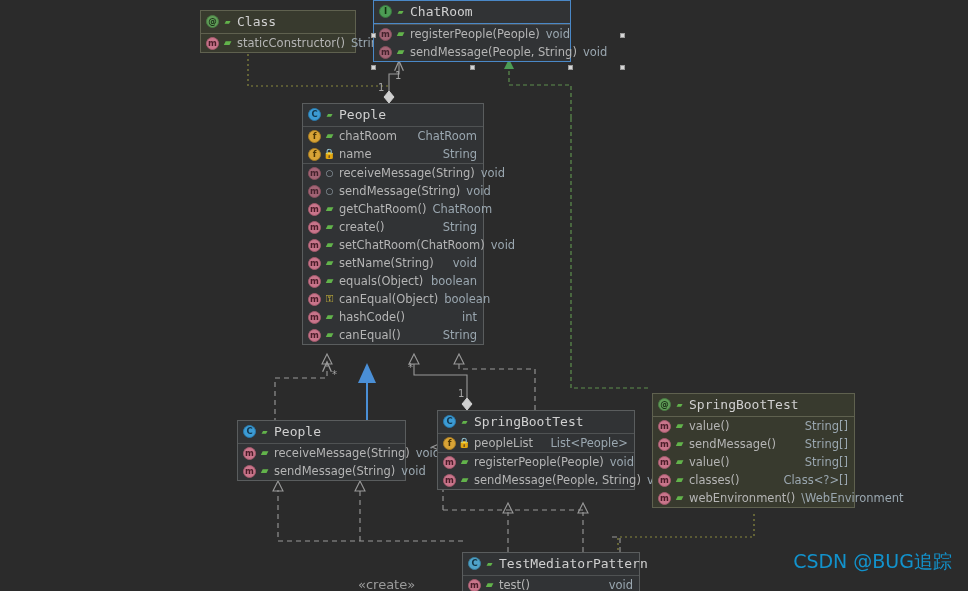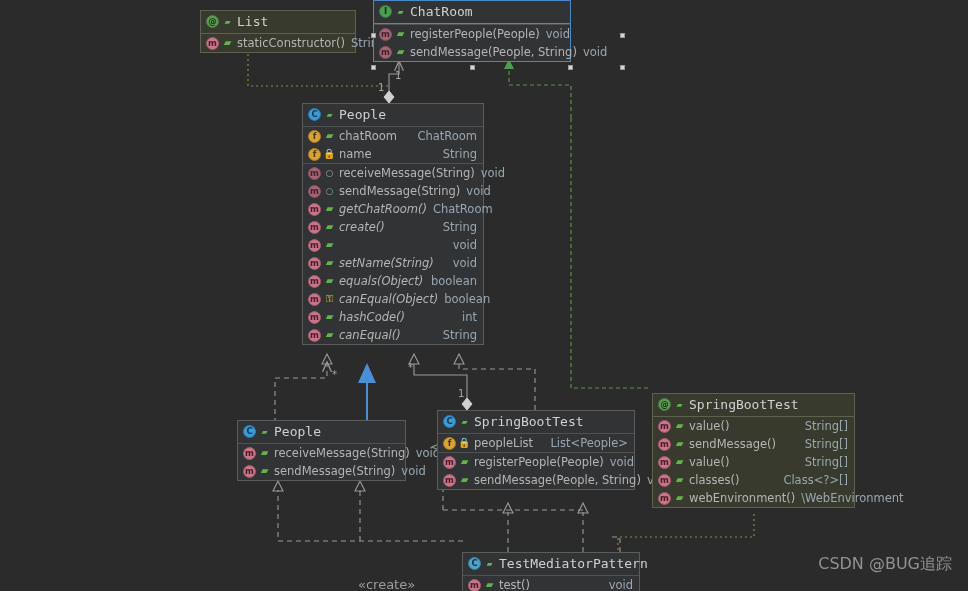--- a/index.html
+++ b/index.html
@@ -39,21 +39,21 @@
   .row{
     display:flex;align-items:center;
     padding:1px 6px 1px 5px;
     white-space:nowrap;
     font-size:11.5px;
     line-height:16px;
   }
   .row .nm{flex:0 0 auto;color:#b5b5b5;}
   .row .sp{flex:1 1 auto;min-width:6px;}
   .row .ty{flex:0 0 auto;color:#9aa7b0;}
-  .row.ital .nm{font-style:italic;}
+  .row.ital .nm{}
   .row.ital .ty{font-style:normal;}
 
   
   .ic{
     flex:0 0 auto;
     width:13px;height:13px;border-radius:50%;
     margin-right:3px;
     display:inline-flex;align-items:center;justify-content:center;
     font-size:8.5px;font-weight:bold;
     font-family:"DejaVu Sans","Liberation Sans",sans-serif;
@@ -90,21 +90,21 @@
   .elabel{
     position:absolute;color:#a7a7a7;font-size:10px;
     font-family:"DejaVu Sans","Liberation Sans",sans-serif;
     white-space:nowrap;
   }
   .elabel.create{color:#9b9b9b;font-size:13px;margin-top:44px;}
 
   
   .watermark{
     position:absolute;right:16px;bottom:16px;
-    color:#a3a3a3;font-size:16px;opacity:.85;
+    color:#0ea5e9;font-size:19px;opacity:.85;
     font-family:"DejaVu Sans","Liberation Sans",sans-serif;
     white-space:nowrap;
   }
 </style>
 </head>
 <body>
 
 <div id="canvas">
 
   <svg class="conn" viewBox="0 0 968 591">
@@ -198,21 +198,21 @@
   <div class="elabel" style="left:408px;top:362px;">*</div>
   <div class="elabel" style="left:458px;top:388px;">1</div>
   <div class="elabel" style="left:332px;top:369px;">*</div>
   <div class="elabel create" style="left:358px;top:533px;">«create»</div>
   <div class="elabel create" style="left:515px;top:514px;">«create»</div>
 
   <div class="node anno" style="left:200px;top:10px;width:156px;">
     <div class="hdr">
       <span class="ic ic-anno">@</span>
       <span class="vis vis-pub">▰</span>
-      <span>List</span>
+      <span>Class</span>
     </div>
     <div class="sect">
       <div class="row">
         <span class="ic ic-mi">m</span>
         <span class="vis vis-pub">▰</span>
         <span class="nm">staticConstructor()</span>
         <span class="sp"></span>
         <span class="ty">String</span>
       </div>
     </div>
@@ -296,20 +296,21 @@
       <div class="row ital">
         <span class="ic ic-method">m</span>
         <span class="vis vis-pub">▰</span>
         <span class="nm">create()</span>
         <span class="sp"></span>
         <span class="ty">String</span>
       </div>
       <div class="row ital">
         <span class="ic ic-method">m</span>
         <span class="vis vis-pub">▰</span>
+        <span class="nm">setChatRoom(ChatRoom)</span>
         <span class="sp"></span>
         <span class="ty">void</span>
       </div>
       <div class="row ital">
         <span class="ic ic-method">m</span>
         <span class="vis vis-pub">▰</span>
         <span class="nm">setName(String)</span>
         <span class="sp"></span>
         <span class="ty">void</span>
       </div>

